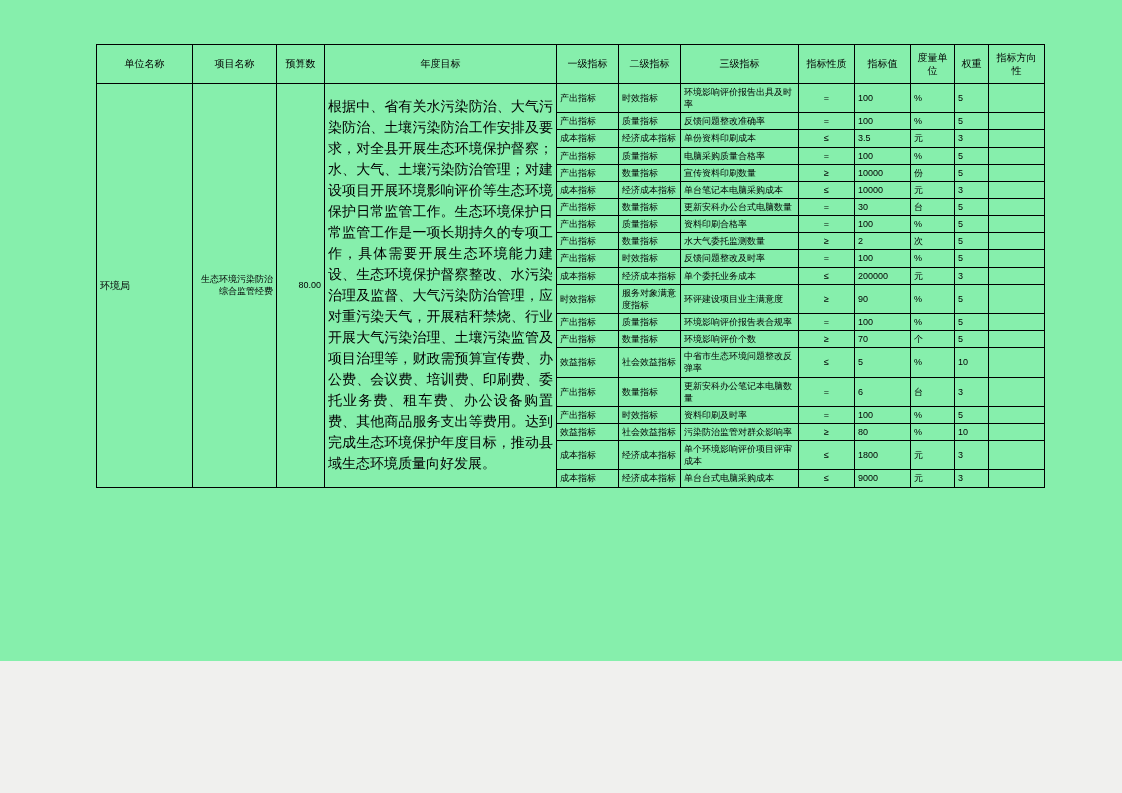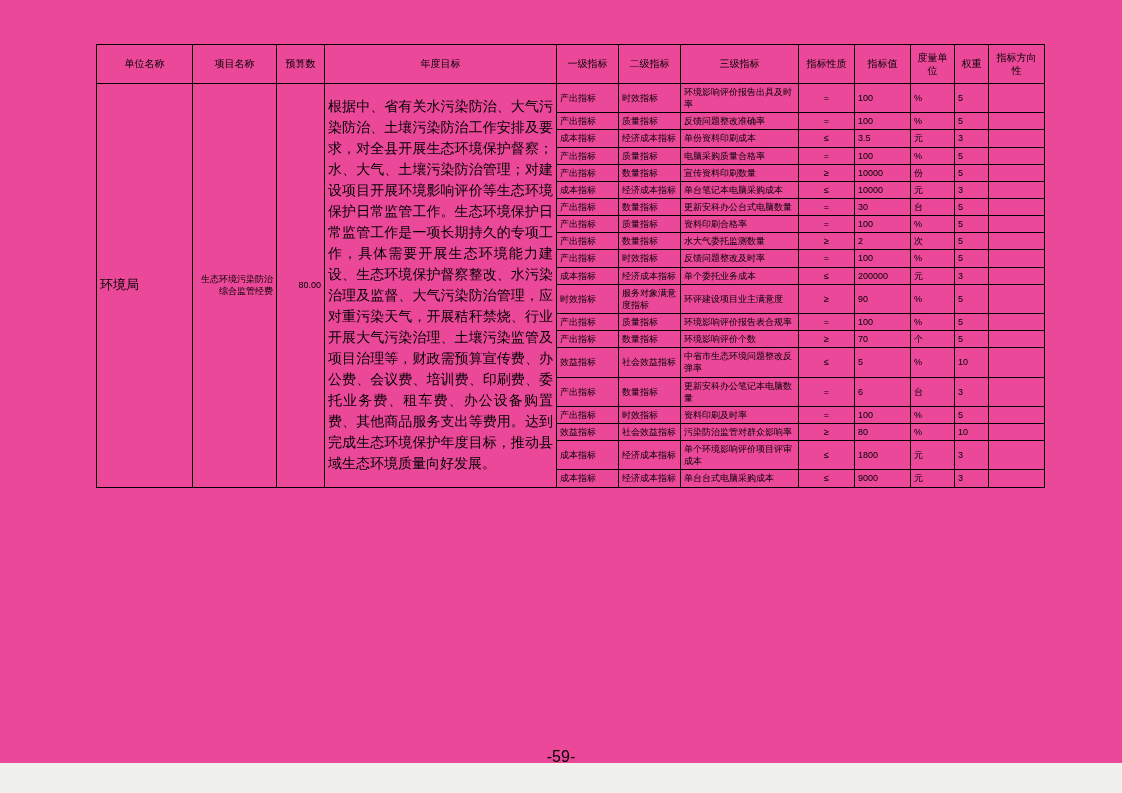--- a/index.html
+++ b/index.html
@@ -2,22 +2,22 @@
 <html><head>
 <meta charset="utf-8">
 <style>
   html, body {
     margin: 0;
     padding: 0;
     background: #f0f0ee;
   }
   .page {
     width: 1122px;
-    height: 763px;
-    background: #ec4899;
+    height: 661px;
+    background: #86efac;
     position: relative;
     box-sizing: border-box;
     font-family: "Liberation Sans", sans-serif;
     color: #000000;
     overflow: hidden;
   }
   .sheet {
     position: absolute;
     left: 96px;
     top: 44px;
@@ -52,21 +52,21 @@
   .c-l3     { width: 118px; }
   .c-nature { width: 56px; }
   .c-value  { width: 56px; }
   .c-measure{ width: 44px; }
   .c-weight { width: 34px; }
   .c-dir    { width: 56px; }
 
   td.unit-cell {
     vertical-align: top;
     padding-top: 6px;
-    font-size: 13px;
+    font-size: 10px;
   }
   td.proj-cell, td.budget-cell {
     text-align: right;
     vertical-align: middle;
   }
   td.budget-cell { text-align: right; }
   td.goal-cell {
     vertical-align: middle;
     text-align: justify;
     text-justify: inter-ideograph;

